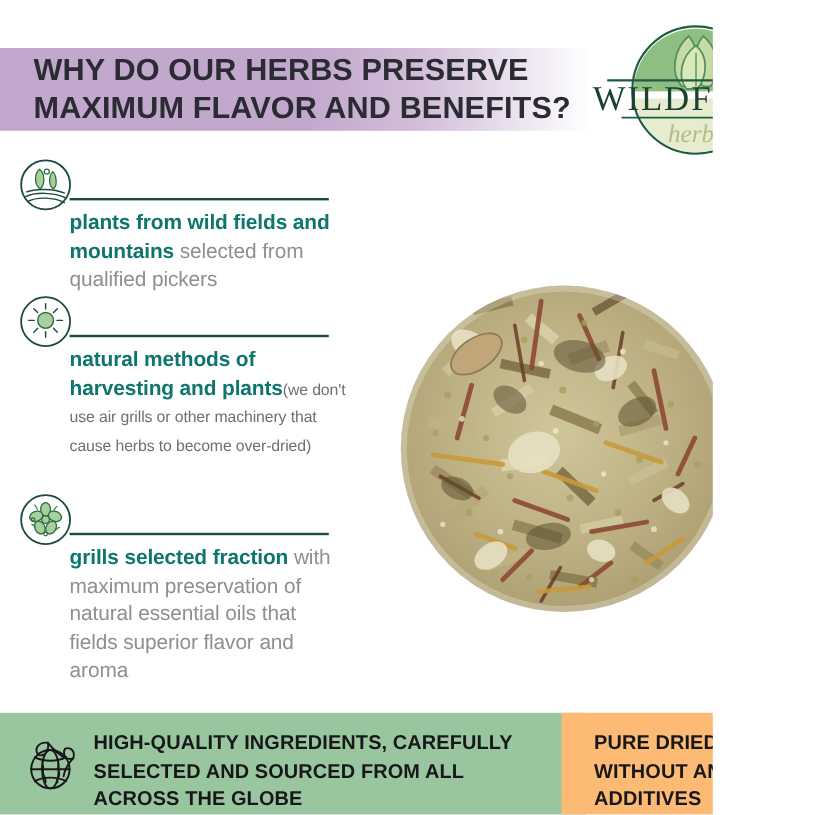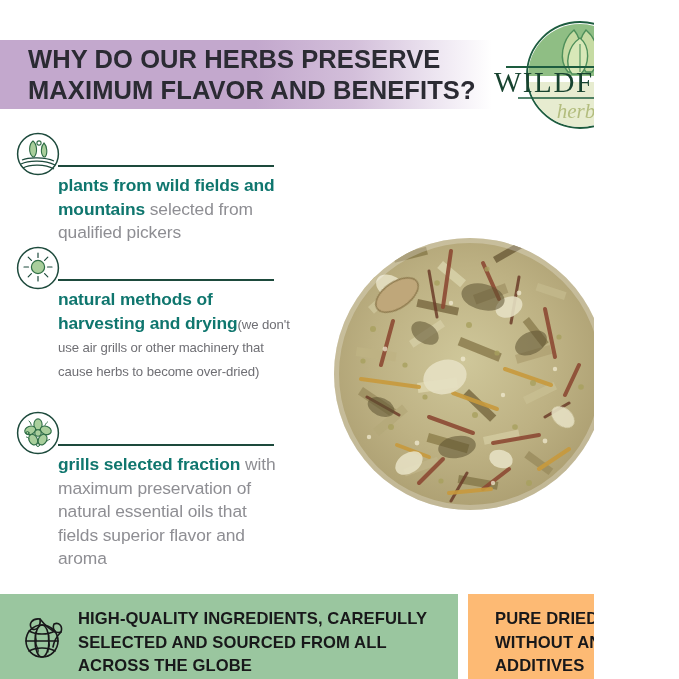--- a/index.html
+++ b/index.html
@@ -105,20 +105,21 @@
     height: 274px;
     border-radius: 50%;
     overflow: hidden;
   }
 
   
   .banner {
     position: absolute;
     top: 594px;
     height: 85px;
+    padding-left: 30px;
   }
   .banner-left {
     left: 0;
     width: 458px;
     background: #9ac69f;
   }
   .banner-right {
     left: 468px;
     width: 211px;
     background: #fdba74;
@@ -217,21 +218,21 @@
           <line x1="31.5" y1="21" x2="36" y2="21"></line>
           <line x1="12.2" y1="11.2" x2="15.4" y2="14.4"></line>
           <line x1="28.6" y1="27.6" x2="31.8" y2="30.8"></line>
           <line x1="31.8" y1="11.2" x2="28.6" y2="14.4"></line>
           <line x1="15.4" y1="27.6" x2="12.2" y2="30.8"></line>
         </g>
       </svg>
     </div>
     <div class="bullet-rule"></div>
     <div class="bullet-text">
-      <b>natural methods of harvesting and drying</b><span class="sub-note">(we don't use air grills or other machinery that cause herbs to become over-dried)</span>
+      <b>natural methods of harvesting and plants</b><span class="sub-note">(we don't use air grills or other machinery that cause herbs to become over-dried)</span>
     </div>
   </div>
 
   <div class="bullet" style="top:411px;">
     <div class="bullet-icon">
       <svg viewBox="0 0 44 44" width="44" height="44">
         <circle cx="22" cy="22" r="20.4" fill="#ffffff" stroke="#1d4a3c" stroke-width="1.5"></circle>
         <g fill="#a9cf9c" stroke="#2f6e46" stroke-width="1.1">
           <ellipse cx="22" cy="13.5" rx="4.1" ry="5.6"></ellipse>
           <ellipse cx="29.8" cy="19.3" rx="5.6" ry="4.1" transform="rotate(20 29.8 19.3)"></ellipse>

